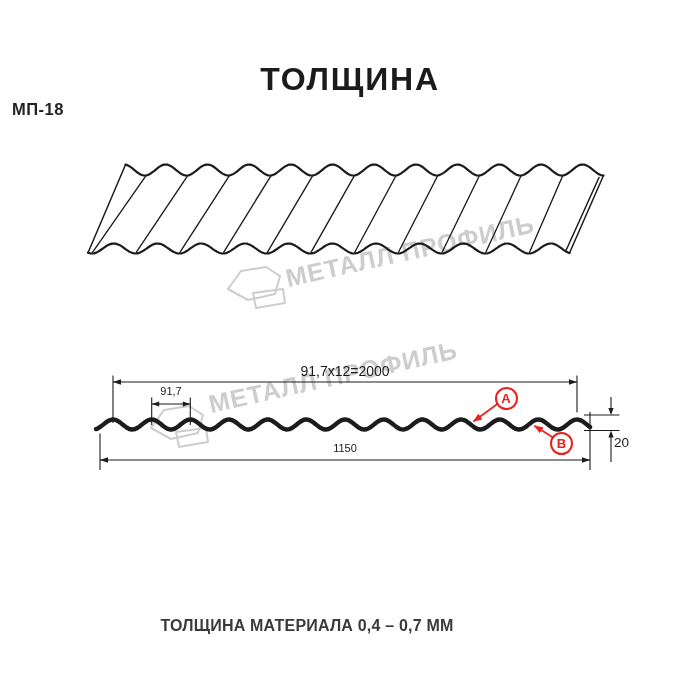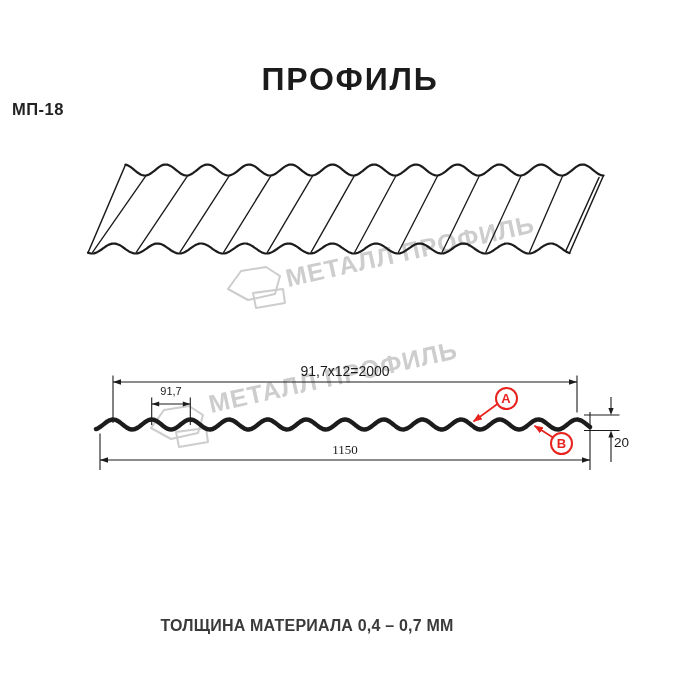--- a/index.html
+++ b/index.html
@@ -16,21 +16,21 @@
     left:12px;width:700px;top:100px;
     font-size:16.5px;font-weight:700;letter-spacing:.5px;color:#222;
   }
   .footer-caption{
     left:0;width:614px;top:617px;text-align:center;
     font-size:16px;font-weight:700;letter-spacing:.2px;color:#3a3a3a;
   }
   .dim-label{font-size:14px;font-weight:400;color:#1a1a1a;text-align:center;white-space:nowrap;}
   .dim-top-label{left:113px;width:464px;top:362.5px;}
   .dim-pitch-label{left:131px;width:80px;top:384.5px;font-size:11px;}
-  .dim-width-label{left:100px;width:490px;top:441.5px;font-size:13px;font-family:Liberation Serif, serif;}
+  .dim-width-label{left:100px;width:490px;top:441.5px;font-size:11px;}
   .dim-height-label{left:614px;top:434.5px;width:30px;text-align:left;font-size:13.5px;}
   .marker-circle{
     width:19px;height:19px;border:2.2px solid #e8221c;border-radius:50%;
     color:#e8221c;font-size:13px;font-weight:700;line-height:19px;text-align:center;
     background:transparent;
   }
   .marker-a{left:494.5px;top:387px;}
   .marker-b{left:550px;top:432px;}
   svg#art{position:absolute;left:0;top:0;}
   .wm-shape{fill:none;stroke:#cdcdcd;stroke-width:2;stroke-linejoin:round;}
@@ -104,21 +104,21 @@
         <polygon points="590,460 582,457.3 582,462.7" fill="#1c1c1c"></polygon>
         <polygon points="611,415 608.4,408 613.6,408" fill="#1c1c1c"></polygon>
         <polygon points="611,430.5 608.4,437.5 613.6,437.5" fill="#1c1c1c"></polygon>
       </g>
     <g id="gred">
         <line x1="497.7" y1="403.8" x2="473.5" y2="421.5" stroke="#e8221c" stroke-width="1.7" marker-end="url(#redArr)"></line>
         <line x1="553" y1="437.5" x2="534.5" y2="425.8" stroke="#e8221c" stroke-width="1.7" marker-end="url(#redArr)"></line>
       </g>
   </svg>
 
-  <div class="abs page-title">ПРОФИЛЬ</div>
+  <div class="abs page-title">ТОЛЩИНА</div>
   <div class="abs page-subtitle">МП-18</div>
 
   <div class="abs dim-label dim-top-label">91,7x12=2000</div>
   <div class="abs dim-label dim-pitch-label">91,7</div>
   <div class="abs dim-label dim-width-label">1150</div>
   <div class="abs dim-label dim-height-label">20</div>
 
   <div class="abs marker-circle marker-a">A</div>
   <div class="abs marker-circle marker-b">B</div>
 

